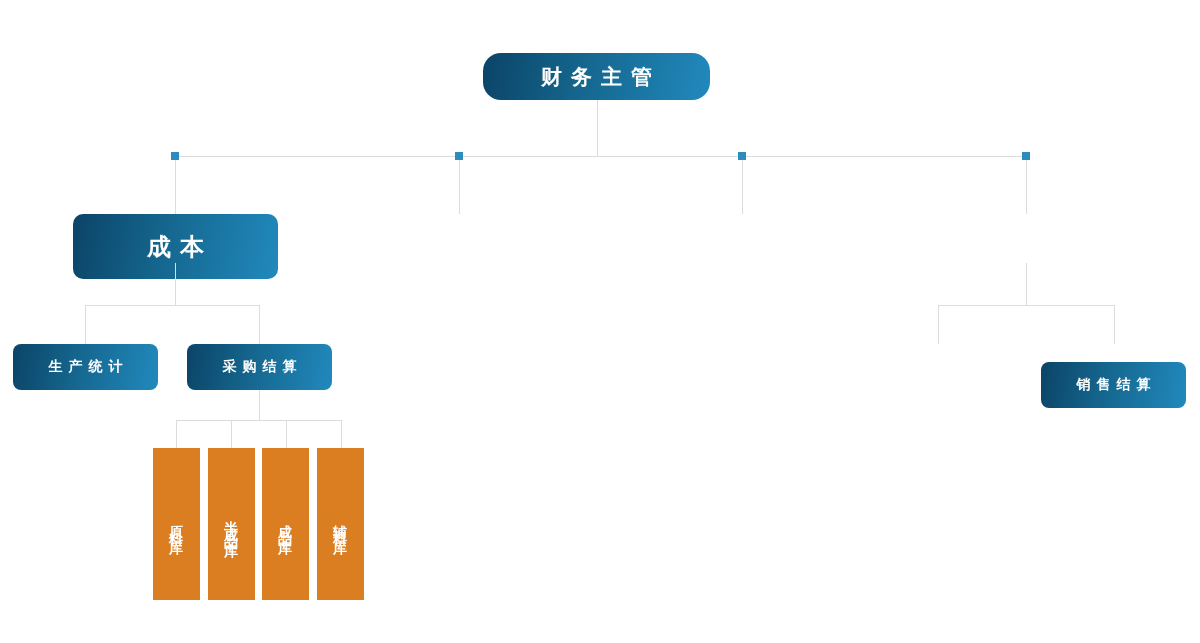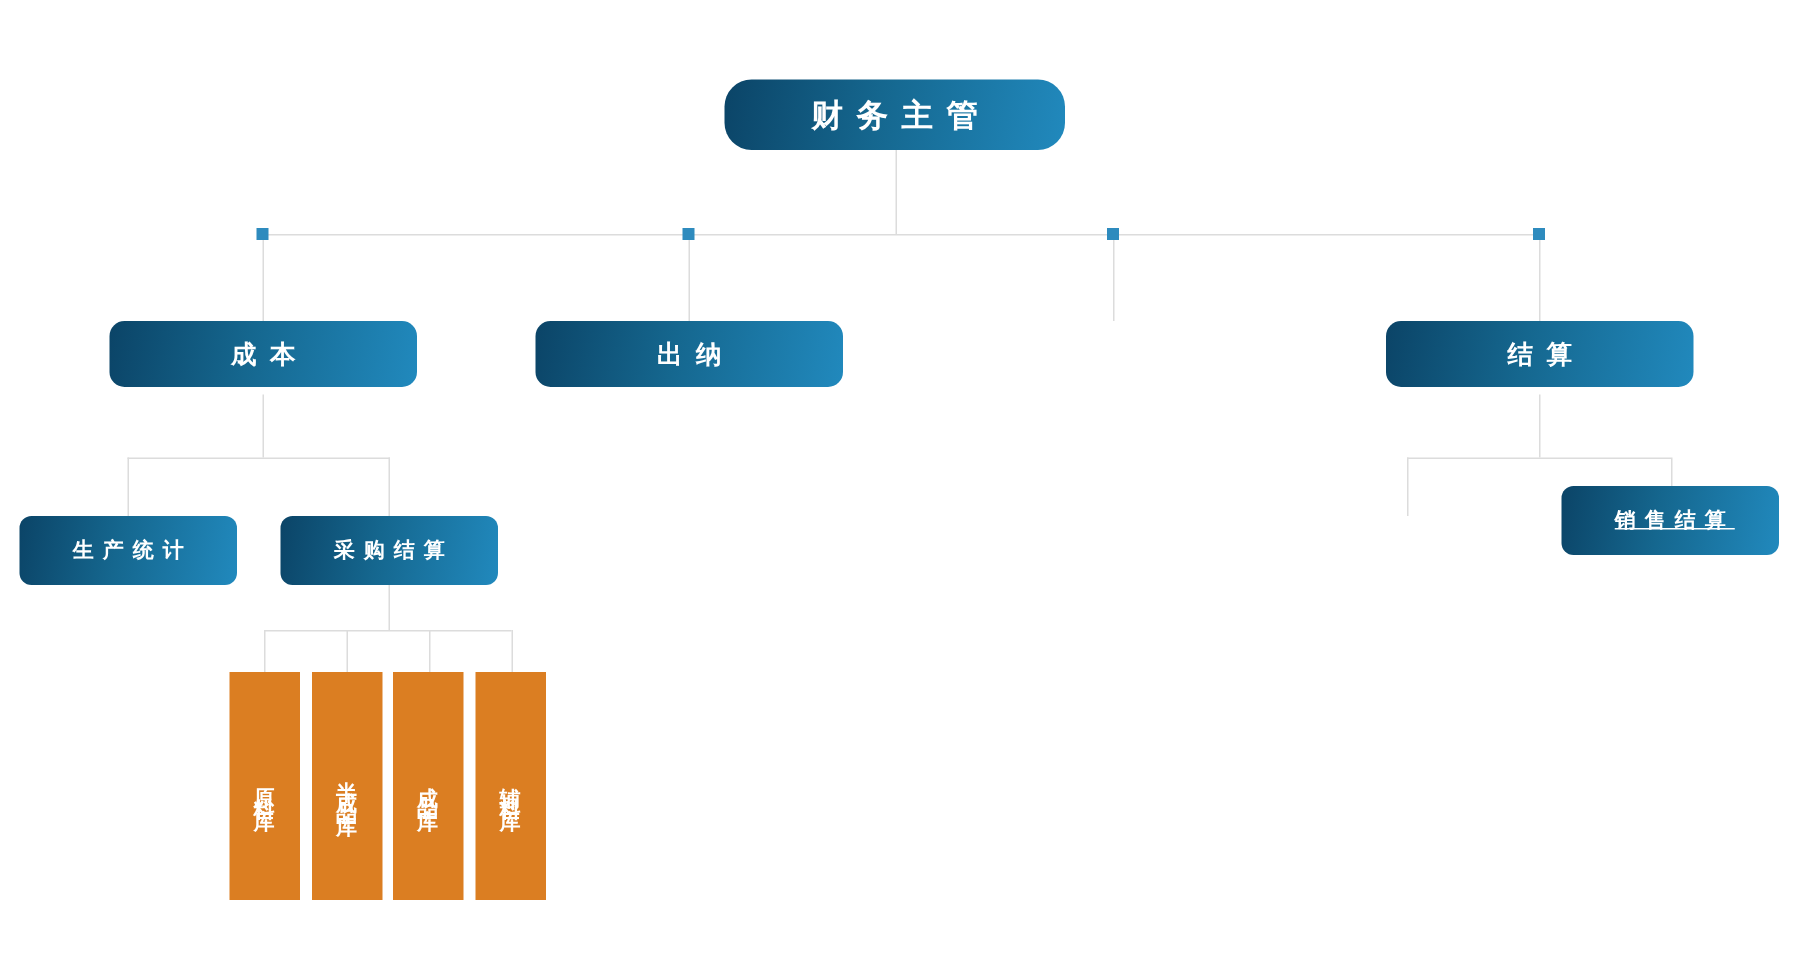--- a/index.html
+++ b/index.html
@@ -25,23 +25,23 @@
     color: #ffffff;
     font-weight: bold;
     box-sizing: border-box;
   }
   .node-l1 {
     width: 227px; height: 47px;
     border-radius: 18px;
     font-size: 21px;
   }
   .node-l2 {
-    width: 205px; height: 44px;
+    width: 205px; height: 65px;
     border-radius: 10px;
-    font-size: 17px;
+    font-size: 24px;
   }
   .node-l3 {
     width: 145px; height: 46px;
     border-radius: 8px;
     font-size: 14px;
     justify-content: center;
   }
   .node-l1 .lbl { letter-spacing: 9px; margin-right: -9px; }
   .node-l2 .lbl { letter-spacing: 9px; margin-right: -9px; }
   .node-l3 .lbl { letter-spacing: 6px; margin-right: -6px; }
@@ -93,44 +93,38 @@
   <div class="vline" style="left:1026px; top:156px; height:58px;"></div>
 
   <div class="junction" style="left:171px; top:152px;"></div>
   <div class="junction" style="left:455px; top:152px;"></div>
   <div class="junction" style="left:738px; top:152px;"></div>
   <div class="junction" style="left:1022px; top:152px;"></div>
 
   <div class="node node-l2" style="left:73px; top:214px;">
     <span class="lbl">成本</span>
   </div>
-  <div class="node node-l2" style="left:357px; top:214px;">
-    <span class="lbl">出纳</span>
-  </div>
-  <div class="node node-l2" style="left:924px; top:214px;">
-    <span class="lbl">结算</span>
-  </div>
 
   <div class="vline" style="left:175px; top:263px; height:42px;"></div>
   <div class="hline" style="left:85px;  top:305px; width:175px;"></div>
   <div class="vline" style="left:85px;  top:305px; height:39px;"></div>
   <div class="vline" style="left:259px; top:305px; height:39px;"></div>
 
   <div class="vline" style="left:1026px; top:263px; height:42px;"></div>
   <div class="hline" style="left:938px;  top:305px; width:176px;"></div>
   <div class="vline" style="left:938px;  top:305px; height:39px;"></div>
   <div class="vline" style="left:1114px; top:305px; height:39px;"></div>
 
   <div class="node node-l3" style="left:13px; top:344px;">
     <span class="lbl">生产统计</span>
   </div>
   <div class="node node-l3" style="left:187px; top:344px;">
     <span class="lbl">采购结算</span>
   </div>
-  <div class="node node-l3" style="left:1041px; top:324px;text-decoration:underline;">
+  <div class="node node-l3" style="left:1041px; top:362px;">
     <span class="lbl">销售结算</span>
   </div>
 
   <div class="vline" style="left:259px; top:390px; height:30px;"></div>
   <div class="hline" style="left:176px; top:420px; width:165px;"></div>
   <div class="vline" style="left:176px; top:420px; height:28px;"></div>
   <div class="vline" style="left:231px; top:420px; height:28px;"></div>
   <div class="vline" style="left:286px; top:420px; height:28px;"></div>
   <div class="vline" style="left:341px; top:420px; height:28px;"></div>
 

